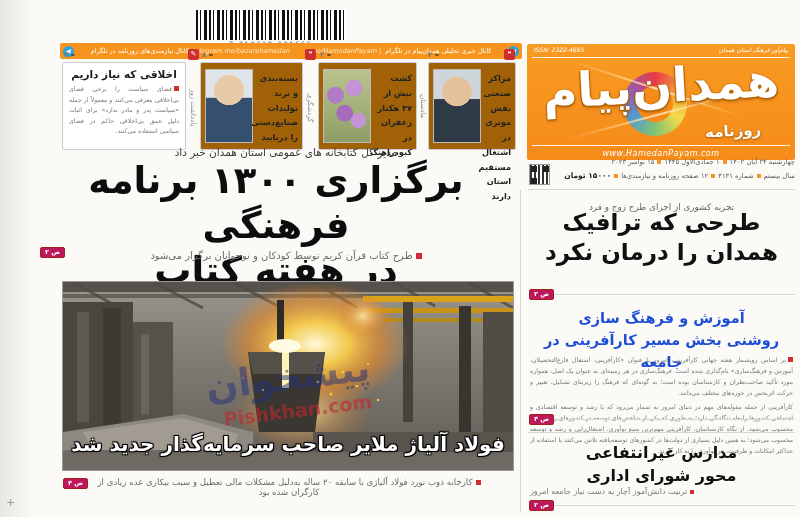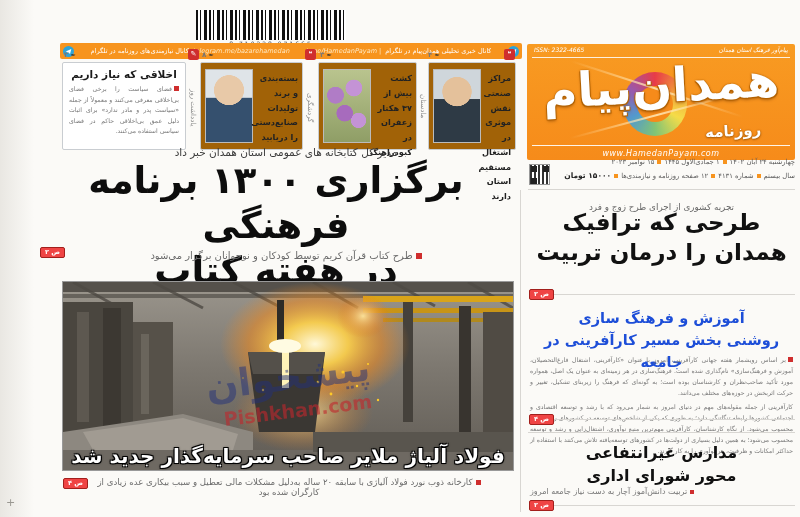--- a/index.html
+++ b/index.html
@@ -100,28 +100,28 @@
       linear-gradient(180deg,#b9c48e,#8f9e66); }
   .tbox .ttext { position:absolute; top:8px; font-size:8.2px; font-weight:bold; color:#222;
     direction:rtl; text-align:right; line-height:1.8; }
 
   
   .kicker { left:60px; top:146px; width:452px; text-align:center; font-size:10.5px; color:#3c3c3c; direction:rtl; }
   .headline { left:40px; top:158px; width:472px; text-align:center; direction:rtl;
     font-size:37px; font-weight:bold; color:#0d0d0d; line-height:1.22; letter-spacing:-1px; }
   .subtitle { left:60px; top:250px; width:452px; text-align:center; font-size:10px; color:#6b6b6b; direction:rtl; }
   .subtitle .lead-sq { display:inline-block; width:6px; height:6px; background:#cf2e2e; margin-left:3px; }
-  .badge { background:#ef4444; color:#fff; border:1px solid #a21f1c; border-radius:2px;
+  .badge { background:#be185d; color:#fff; border:1px solid #a21f1c; border-radius:2px;
     font-size:6.5px; line-height:9px; height:11px; padding:0 4px; direction:rtl; font-weight:bold; }
 
   
   .photo { left:62px; top:281px; width:452px; height:190px; border:1px solid #999; overflow:hidden; background:#777; }
   .photo-caption { left:62px; top:432px; width:452px; text-align:center; direction:rtl;
     font-size:20px; font-weight:bold; color:#fff;
-    text-shadow:0 0 3px #000,1px 1px 0 #000,-1px -1px 0 #000,1px -1px 0 #000,-1px 1px 0 #000;margin-top:12px; }
+    text-shadow:0 0 3px #000,1px 1px 0 #000,-1px -1px 0 #000,1px -1px 0 #000,-1px 1px 0 #000; }
   .photo-foot { left:88px; top:477px; width:402px; text-align:center; font-size:8.6px; color:#6a6a6a; direction:rtl; }
   .photo-foot .lead-sq { display:inline-block; width:5px; height:5px; background:#cf2e2e; margin-left:3px; }
 
   
   .vdiv { left:520px; top:190px; width:1px; height:322px; background:#d8d6d2; }
   .hr { background:#d8d6d2; height:1px; }
   .rc-kicker { left:530px; top:202px; width:263px; text-align:center; font-size:8.8px; color:#666; direction:rtl; }
   .rc-head-a { left:528px; top:207px; width:267px; text-align:center; direction:rtl;
     font-size:23px; font-weight:bold; color:#111; line-height:1.32; letter-spacing:-.5px; }
   .rc-head-b { left:528px; top:308px; width:267px; text-align:center; direction:rtl;
@@ -314,21 +314,21 @@
   <div class="abs photo-caption">فولاد آلیاژ ملایر صاحب سرمایه‌گذار جدید شد</div>
   <div class="abs badge" style="left:63px;top:478px;">ص ۴</div>
   <div class="abs photo-foot"><span class="lead-sq"></span><span>کارخانه ذوب نورد فولاد آلیاژی با سابقه ۲۰ ساله به‌دلیل مشکلات مالی تعطیل و سبب بیکاری عده زیادی از کارگران شده بود</span></div>
 
   <div class="abs vdiv"></div>
   <div class="abs hr" style="left:528px;top:189px;width:267px;"></div>
 
   <div class="abs rc-kicker">تجربه کشوری از اجرای طرح زوج و فرد</div>
   <div class="abs rc-head-a">
     <div>طرحی که ترافیک</div>
-    <div>همدان را درمان تربیت</div>
+    <div>همدان را درمان نکرد</div>
   </div>
   <div class="abs badge" style="left:529px;top:289px;">ص ۲</div>
   <div class="abs hr" style="left:554px;top:294px;width:241px;"></div>
 
   <div class="abs rc-head-b">
     <div>آموزش و فرهنگ سازی</div>
     <div>روشنی بخش مسیر کارآفرینی در جامعه</div>
   </div>
   <div class="abs rc-body">
     <p><span class="lead-sq"></span><span>بر اساس رویشمار هفته جهانی کارآفرینی، امروز با عنوان «کارآفرینی، اشتغال فارغ‌التحصیلان، آموزش و فرهنگ‌سازی» نام‌گذاری شده است. فرهنگ‌سازی در هر زمینه‌ای به عنوان یک اصل، همواره مورد تأکید صاحب‌نظران و کارشناسان بوده است؛ به گونه‌ای که فرهنگ را زیربنای تشکیل، تغییر و حرکت اثربخش در حوزه‌های مختلف می‌دانند.</span></p>

